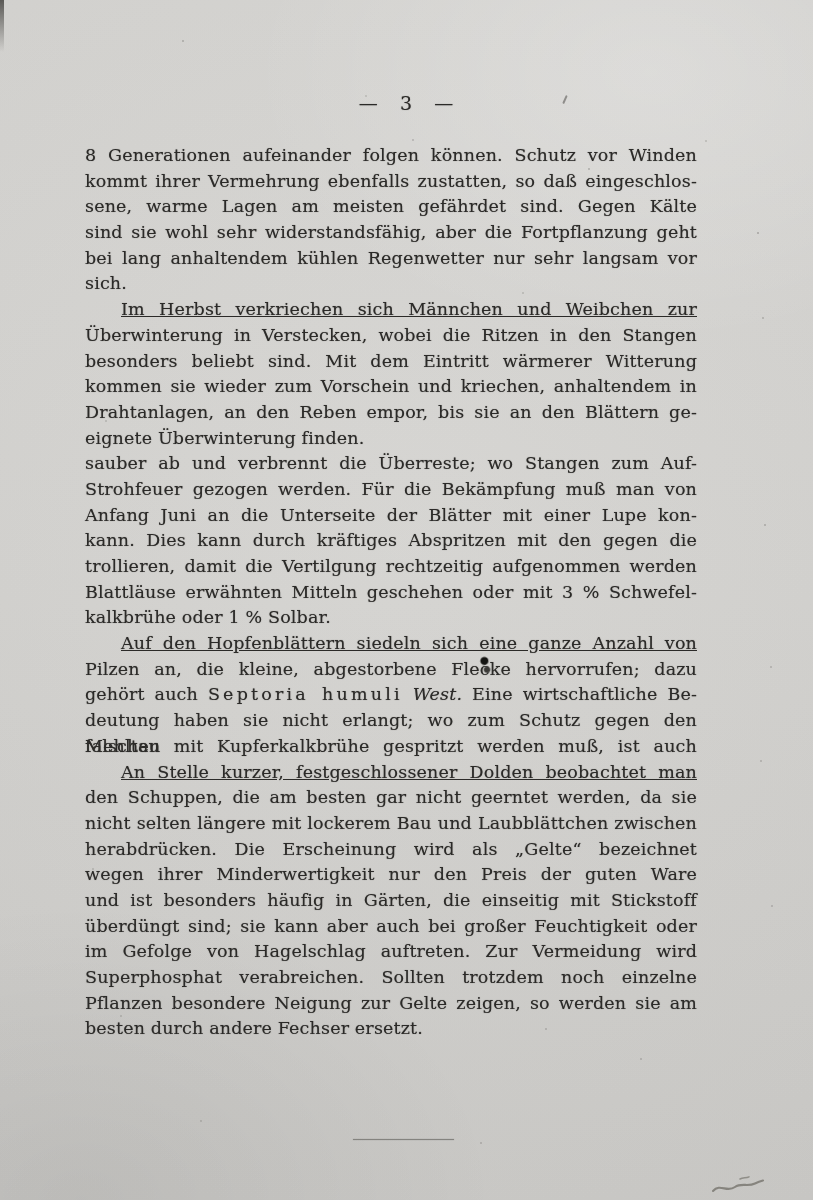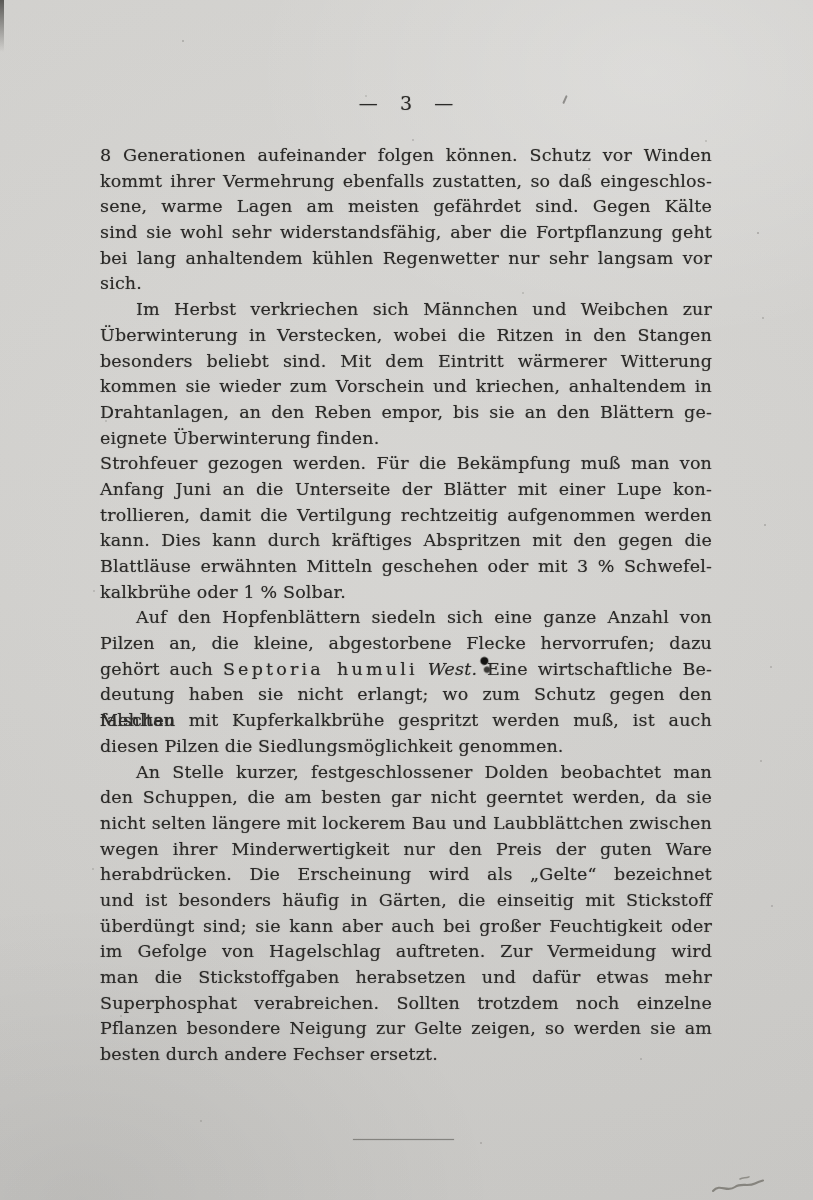--- a/index.html
+++ b/index.html
@@ -18,29 +18,29 @@
   
   #header-line, #text-block{
     text-shadow:0 0 1px rgba(62,60,56,0.55);
   }
   #header-line{
     position:absolute;top:92px;left:0;width:813px;
     text-align:center;white-space:pre;
     font-size:19px;letter-spacing:1px;
   }
   #text-block{
-    position:absolute;top:143px;left:100px;width:612px;
+    position:absolute;top:143px;left:85px;width:612px;
     font-size:17.5px;line-height:25.7px;letter-spacing:0.15px;
   }
   .para{margin:0;}
   .line{
     text-align:justify;text-align-last:justify;
     height:25.7px;overflow:visible;white-space:normal;
   }
-  .line.indent{padding-left:36px;}
+  .line.indent{padding-left:36px;text-decoration:underline;}
   .line.last{text-align-last:left;}
   .s-sp{letter-spacing:3.2px;}
   .s-it{font-style:italic;letter-spacing:0.2px;}
   .s-n{}
   #footer-rule{
     position:absolute;top:1139px;left:353px;width:101px;height:1px;
     background:#84837f;box-shadow:0 0 1px rgba(90,90,86,0.7);
   }
   #ink-blot{
     position:absolute;left:477px;top:655px;width:17px;height:21px;
@@ -99,45 +99,44 @@
       </div>
       <div class="para">
         <div class="line indent">Im Herbst verkriechen sich Männchen und Weibchen zur</div>
         <div class="line">Überwinterung in Verstecken, wobei die Ritzen in den Stangen</div>
         <div class="line">besonders beliebt sind. Mit dem Eintritt wärmerer Witterung</div>
         <div class="line">kommen sie wieder zum Vorschein und kriechen, anhaltendem in</div>
         <div class="line">Drahtanlagen, an den Reben empor, bis sie an den Blättern ge-</div>
         <div class="line last">eignete Überwinterung finden.</div>
       </div>
       <div class="para">
+        <div class="line">sauber ab und verbrennt die Überreste; wo Stangen zum Auf-</div>
         <div class="line">Strohfeuer gezogen werden. Für die Bekämpfung muß man von</div>
         <div class="line">Anfang Juni an die Unterseite der Blätter mit einer Lupe kon-</div>
+        <div class="line">kann. Dies kann durch kräftiges Abspritzen mit den gegen die</div>
         <div class="line">trollieren, damit die Vertilgung rechtzeitig aufgenommen werden</div>
-        <div class="line">kann. Dies kann durch kräftiges Abspritzen mit den gegen die</div>
         <div class="line">Blattläuse erwähnten Mitteln geschehen oder mit 3 % Schwefel-</div>
         <div class="line last">kalkbrühe oder 1 % Solbar.</div>
       </div>
       <div class="para">
         <div class="line indent">Auf den Hopfenblättern siedeln sich eine ganze Anzahl von</div>
         <div class="line">Pilzen an, die kleine, abgestorbene Flecke hervorrufen; dazu</div>
         <div class="line"><span class="s-n">gehört auch </span><span class="s-sp">Septoria humuli</span><span class="s-n"> </span><span class="s-it">West.</span><span class="s-n"> Eine wirtschaftliche Be-</span></div>
         <div class="line">deutung haben sie nicht erlangt; wo zum Schutz gegen den falschen</div>
         <div class="line">Mehltau mit Kupferkalkbrühe gespritzt werden muß, ist auch</div>
-        <div class="line last">diesen Pilzen die Siedlungsmöglichkeit genommen.</div>
       </div>
       <div class="para">
         <div class="line indent">An Stelle kurzer, festgeschlossener Dolden beobachtet man</div>
         <div class="line">den Schuppen, die am besten gar nicht geerntet werden, da sie</div>
         <div class="line">nicht selten längere mit lockerem Bau und Laubblättchen zwischen</div>
+        <div class="line">herabdrücken. Die Erscheinung wird als „Gelte“ bezeichnet</div>
         <div class="line">wegen ihrer Minderwertigkeit nur den Preis der guten Ware</div>
-        <div class="line">herabdrücken. Die Erscheinung wird als „Gelte“ bezeichnet</div>
         <div class="line">und ist besonders häufig in Gärten, die einseitig mit Stickstoff</div>
         <div class="line">überdüngt sind; sie kann aber auch bei großer Feuchtigkeit oder</div>
         <div class="line">im Gefolge von Hagelschlag auftreten. Zur Vermeidung wird</div>
-        <div class="line">man die Stickstoffgaben herabsetzen und dafür etwas mehr</div>
         <div class="line">Superphosphat verabreichen. Sollten trotzdem noch einzelne</div>
         <div class="line">Pflanzen besondere Neigung zur Gelte zeigen, so werden sie am</div>
         <div class="line last">besten durch andere Fechser ersetzt.</div>
       </div>
     </div>
 
   <div id="ink-blot"></div>
 
   <div id="footer-rule"></div>
 

